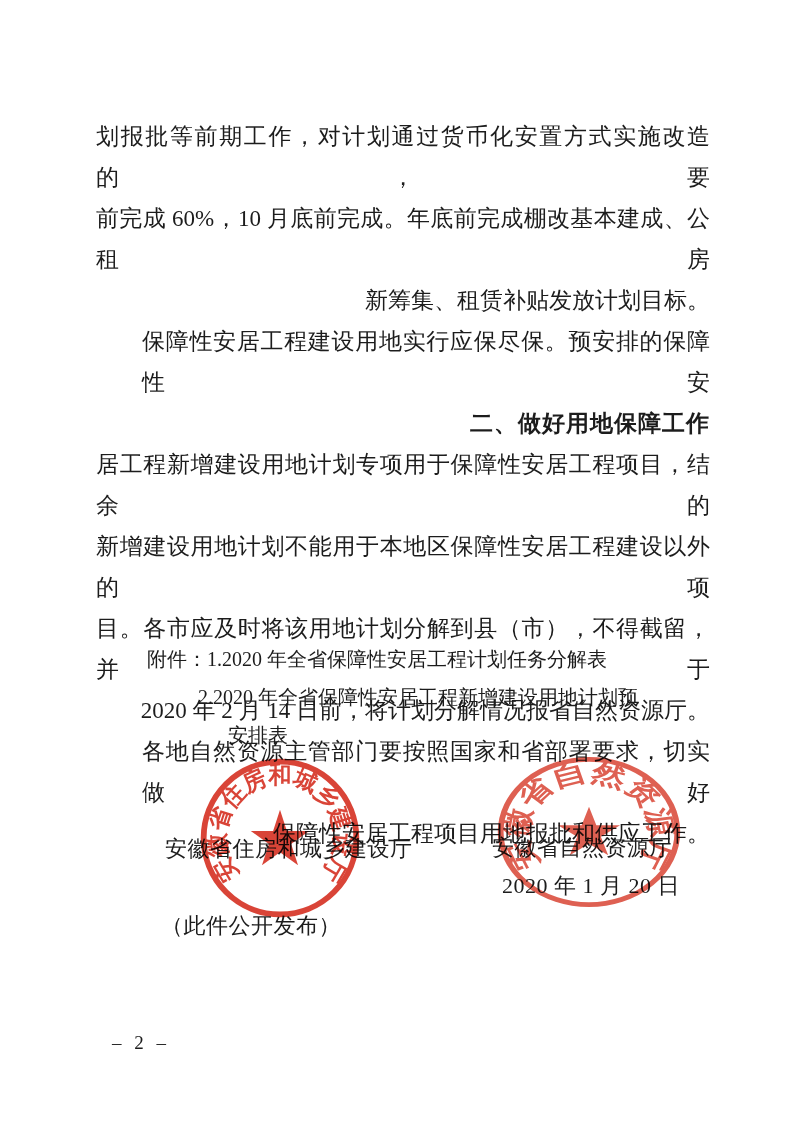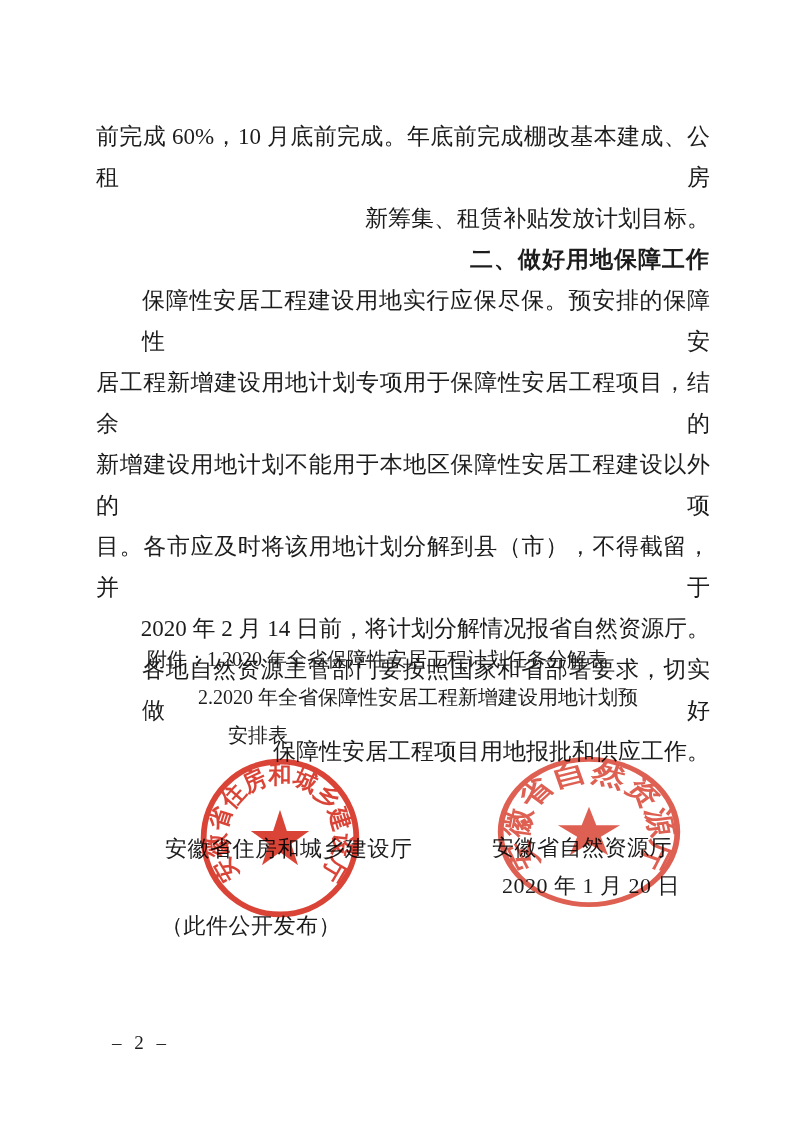--- a/index.html
+++ b/index.html
@@ -58,24 +58,25 @@
     font-family:"Liberation Serif","DejaVu Serif",serif;
     font-weight:bold;
   }
   .seal-left text{font-size:29px;}
   .seal-right text{font-size:32px;}
 </style>
 </head>
 <body>
 
 <div class="text-block">
+  <div class="line justify">划报批等前期工作，对计划通过货币化安置方式实施改造的，要</div>
   <div class="line justify">前完成 60%，10 月底前完成。年底前完成棚改基本建成、公租房</div>
   <div class="line">新筹集、租赁补贴发放计划目标。</div>
+  <div class="line justify indent">保障性安居工程建设用地实行应保尽保。预安排的保障性安</div>
   <div class="line heading">二、做好用地保障工作</div>
-  <div class="line justify indent">保障性安居工程建设用地实行应保尽保。预安排的保障性安</div>
   <div class="line justify">居工程新增建设用地计划专项用于保障性安居工程项目，结余的</div>
   <div class="line justify">新增建设用地计划不能用于本地区保障性安居工程建设以外的项</div>
   <div class="line justify">目。各市应及时将该用地计划分解到县（市），不得截留，并于</div>
   <div class="line">2020 年 2 月 14 日前，将计划分解情况报省自然资源厅。</div>
   <div class="line justify indent">各地自然资源主管部门要按照国家和省部署要求，切实做好</div>
   <div class="line">保障性安居工程项目用地报批和供应工作。</div>
 </div>
 
 <div class="attachments">
   <div class="att-line1">附件：1.2020 年全省保障性安居工程计划任务分解表</div>

